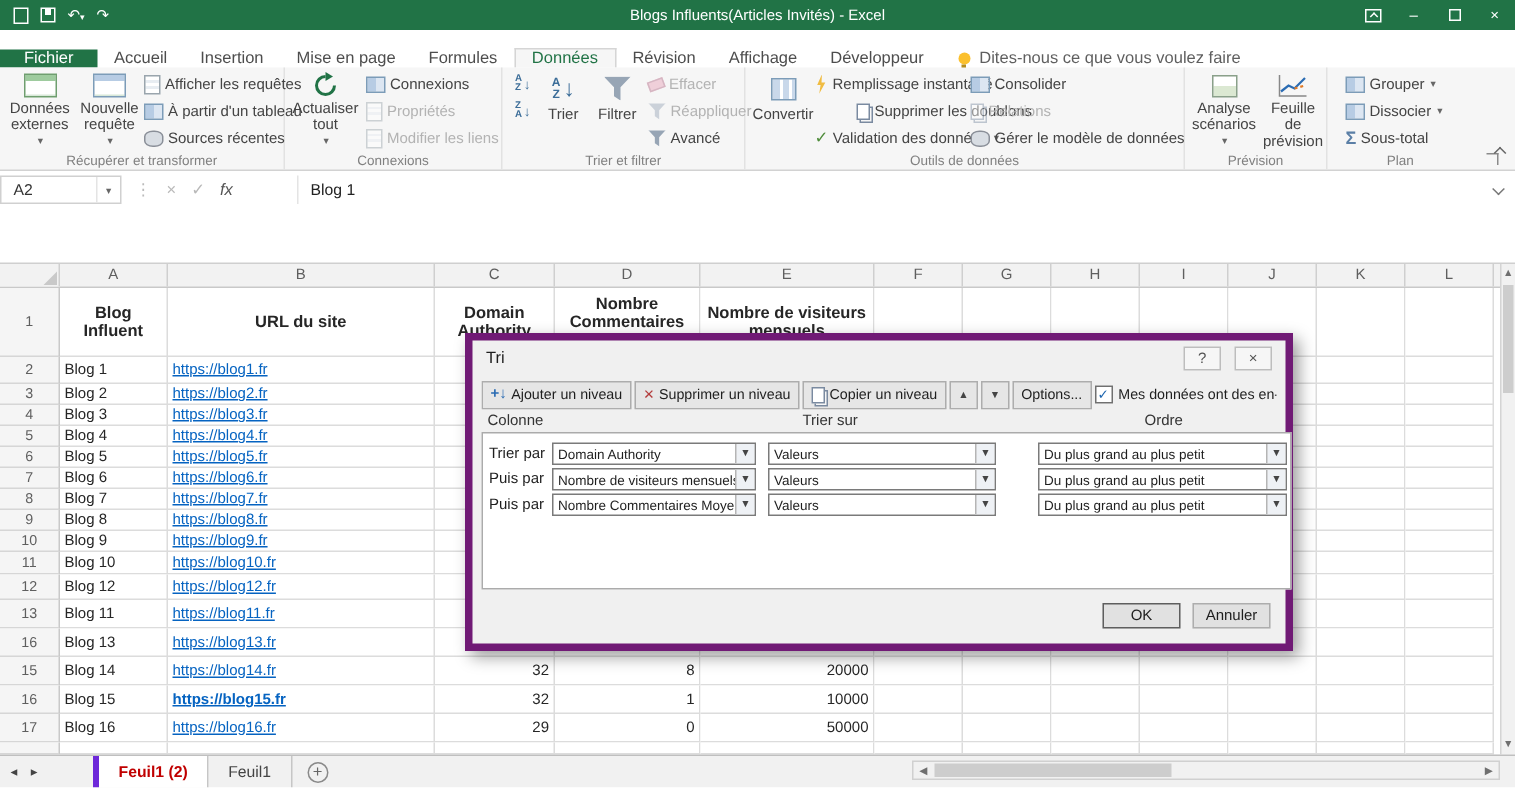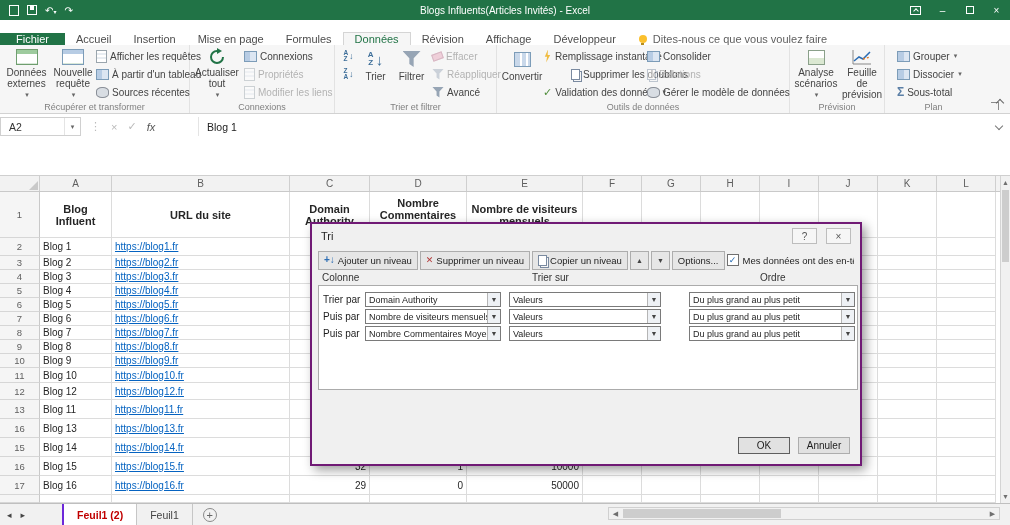--- a/index.html
+++ b/index.html
@@ -99,26 +99,26 @@
   .vs-thumb{position:absolute;top:14px;left:1px;width:7px;height:72px;background:#cdcdcd;}
   .hscroll{position:absolute;left:608px;top:507px;width:392px;height:13px;background:#f1f1f1;border:1px solid #d0d0d0;display:flex;align-items:center;}
   .hs-ar{width:13px;height:100%;display:flex;align-items:center;justify-content:center;font-size:7px;color:#6f6f6f;flex:none;}
   .hs-thumb{width:158px;height:9px;background:#cdcdcd;margin-left:1px;}
 
   
   .tabbar{position:absolute;left:0;right:0;top:503px;height:22px;background:#f1f1f1;border-top:1px solid #bfbfbf;display:flex;align-items:stretch;font-size:10.5px;}
   .navarrows{display:flex;align-items:center;gap:9px;padding:0 9px 0 7px;color:#444;font-size:9px;}
   .stabs{display:flex;align-items:stretch;margin-left:28px;}
   .stab{display:flex;align-items:center;padding:0 13px;border-right:1px solid #c6c6c6;color:#444;}
-  .stab.active{background:#fff;color:#c00000;font-weight:bold;border-left:2px solid #6d28d9;}
+  .stab.active{background:#fff;color:#c00000;font-weight:bold;border-left:4px solid #6d28d9;}
   .newsheet{display:flex;align-items:center;margin-left:10px;}
   .plus-circle{width:14px;height:14px;border:1px solid #8a8a8a;border-radius:50%;display:flex;align-items:center;justify-content:center;font-size:11px;color:#666;line-height:10px;}
 
   
-  .dlg{position:absolute;left:310px;top:222px;width:552px;height:244px;background:#f0f0f0;border:2px solid #701a75;box-shadow:4px 4px 10px rgba(0,0,0,.38);z-index:50;font-size:10px;color:#1e1e1e;}
+  .dlg{position:absolute;left:310px;top:222px;width:552px;height:212px;background:#f0f0f0;border:5px solid #701a75;box-shadow:4px 4px 10px rgba(0,0,0,.38);z-index:50;font-size:10px;color:#1e1e1e;}
   .dlg-title{height:24px;display:flex;align-items:center;padding:0 9px;font-size:11px;}
   .dlg-ctrl{margin-left:auto;display:flex;gap:9px;}
   .dlg-cb{width:25px;height:16px;border:1px solid #bdbdbd;background:#f6f6f6;display:flex;align-items:center;justify-content:center;font-size:10px;color:#555;}
   .dlg-toolbar{position:absolute;left:6px;right:6px;top:26px;height:20px;display:flex;align-items:center;gap:2px;overflow:hidden;}
   .tbtn{height:19px;border:1px solid #adadad;background:#e6e6e6;display:flex;align-items:center;gap:3px;padding:0 5px;font-size:9.5px;white-space:nowrap;flex:none;}
   .tbtn.arr{width:19px;padding:0;justify-content:center;}
   .i-plusblue{color:#2b6cb3;font-weight:bold;font-size:10px;line-height:10px;}
   .i-x-red{color:#b33a3a;font-weight:bold;font-size:9px;line-height:9px;}
   .tri{font-size:7px;color:#444;}
   .dlg-check{display:flex;align-items:center;gap:4px;margin-left:auto;font-size:9.5px;white-space:nowrap;}
@@ -614,21 +614,21 @@
       <div class="gc" style="width: 59px;"></div>
       <div class="gc" style="width: 59px;"></div>
       <div class="gc" style="width: 59px;"></div>
       <div class="gc" style="width: 59px;"></div>
       <div class="gc" style="width: 59px;"></div>
       <div class="gc" style="width: 59px;"></div>
     </div>
     <div class="grow" style="height: 19px;">
       <div class="rh">16</div>
       <div class="gc" style="width: 72px;">Blog 15</div>
-      <div class="gc link" style="width: 178px;">https://blog15.fr</div>
+      <div class="gc link" style="width: 178px; font-weight: bold;">https://blog15.fr</div>
       <div class="gc num" style="width: 80px;">32</div>
       <div class="gc num" style="width: 97px;">1</div>
       <div class="gc num" style="width: 116px;">10000</div>
       <div class="gc" style="width: 59px;"></div>
       <div class="gc" style="width: 59px;"></div>
       <div class="gc" style="width: 59px;"></div>
       <div class="gc" style="width: 59px;"></div>
       <div class="gc" style="width: 59px;"></div>
       <div class="gc" style="width: 59px;"></div>
       <div class="gc" style="width: 59px;"></div>

